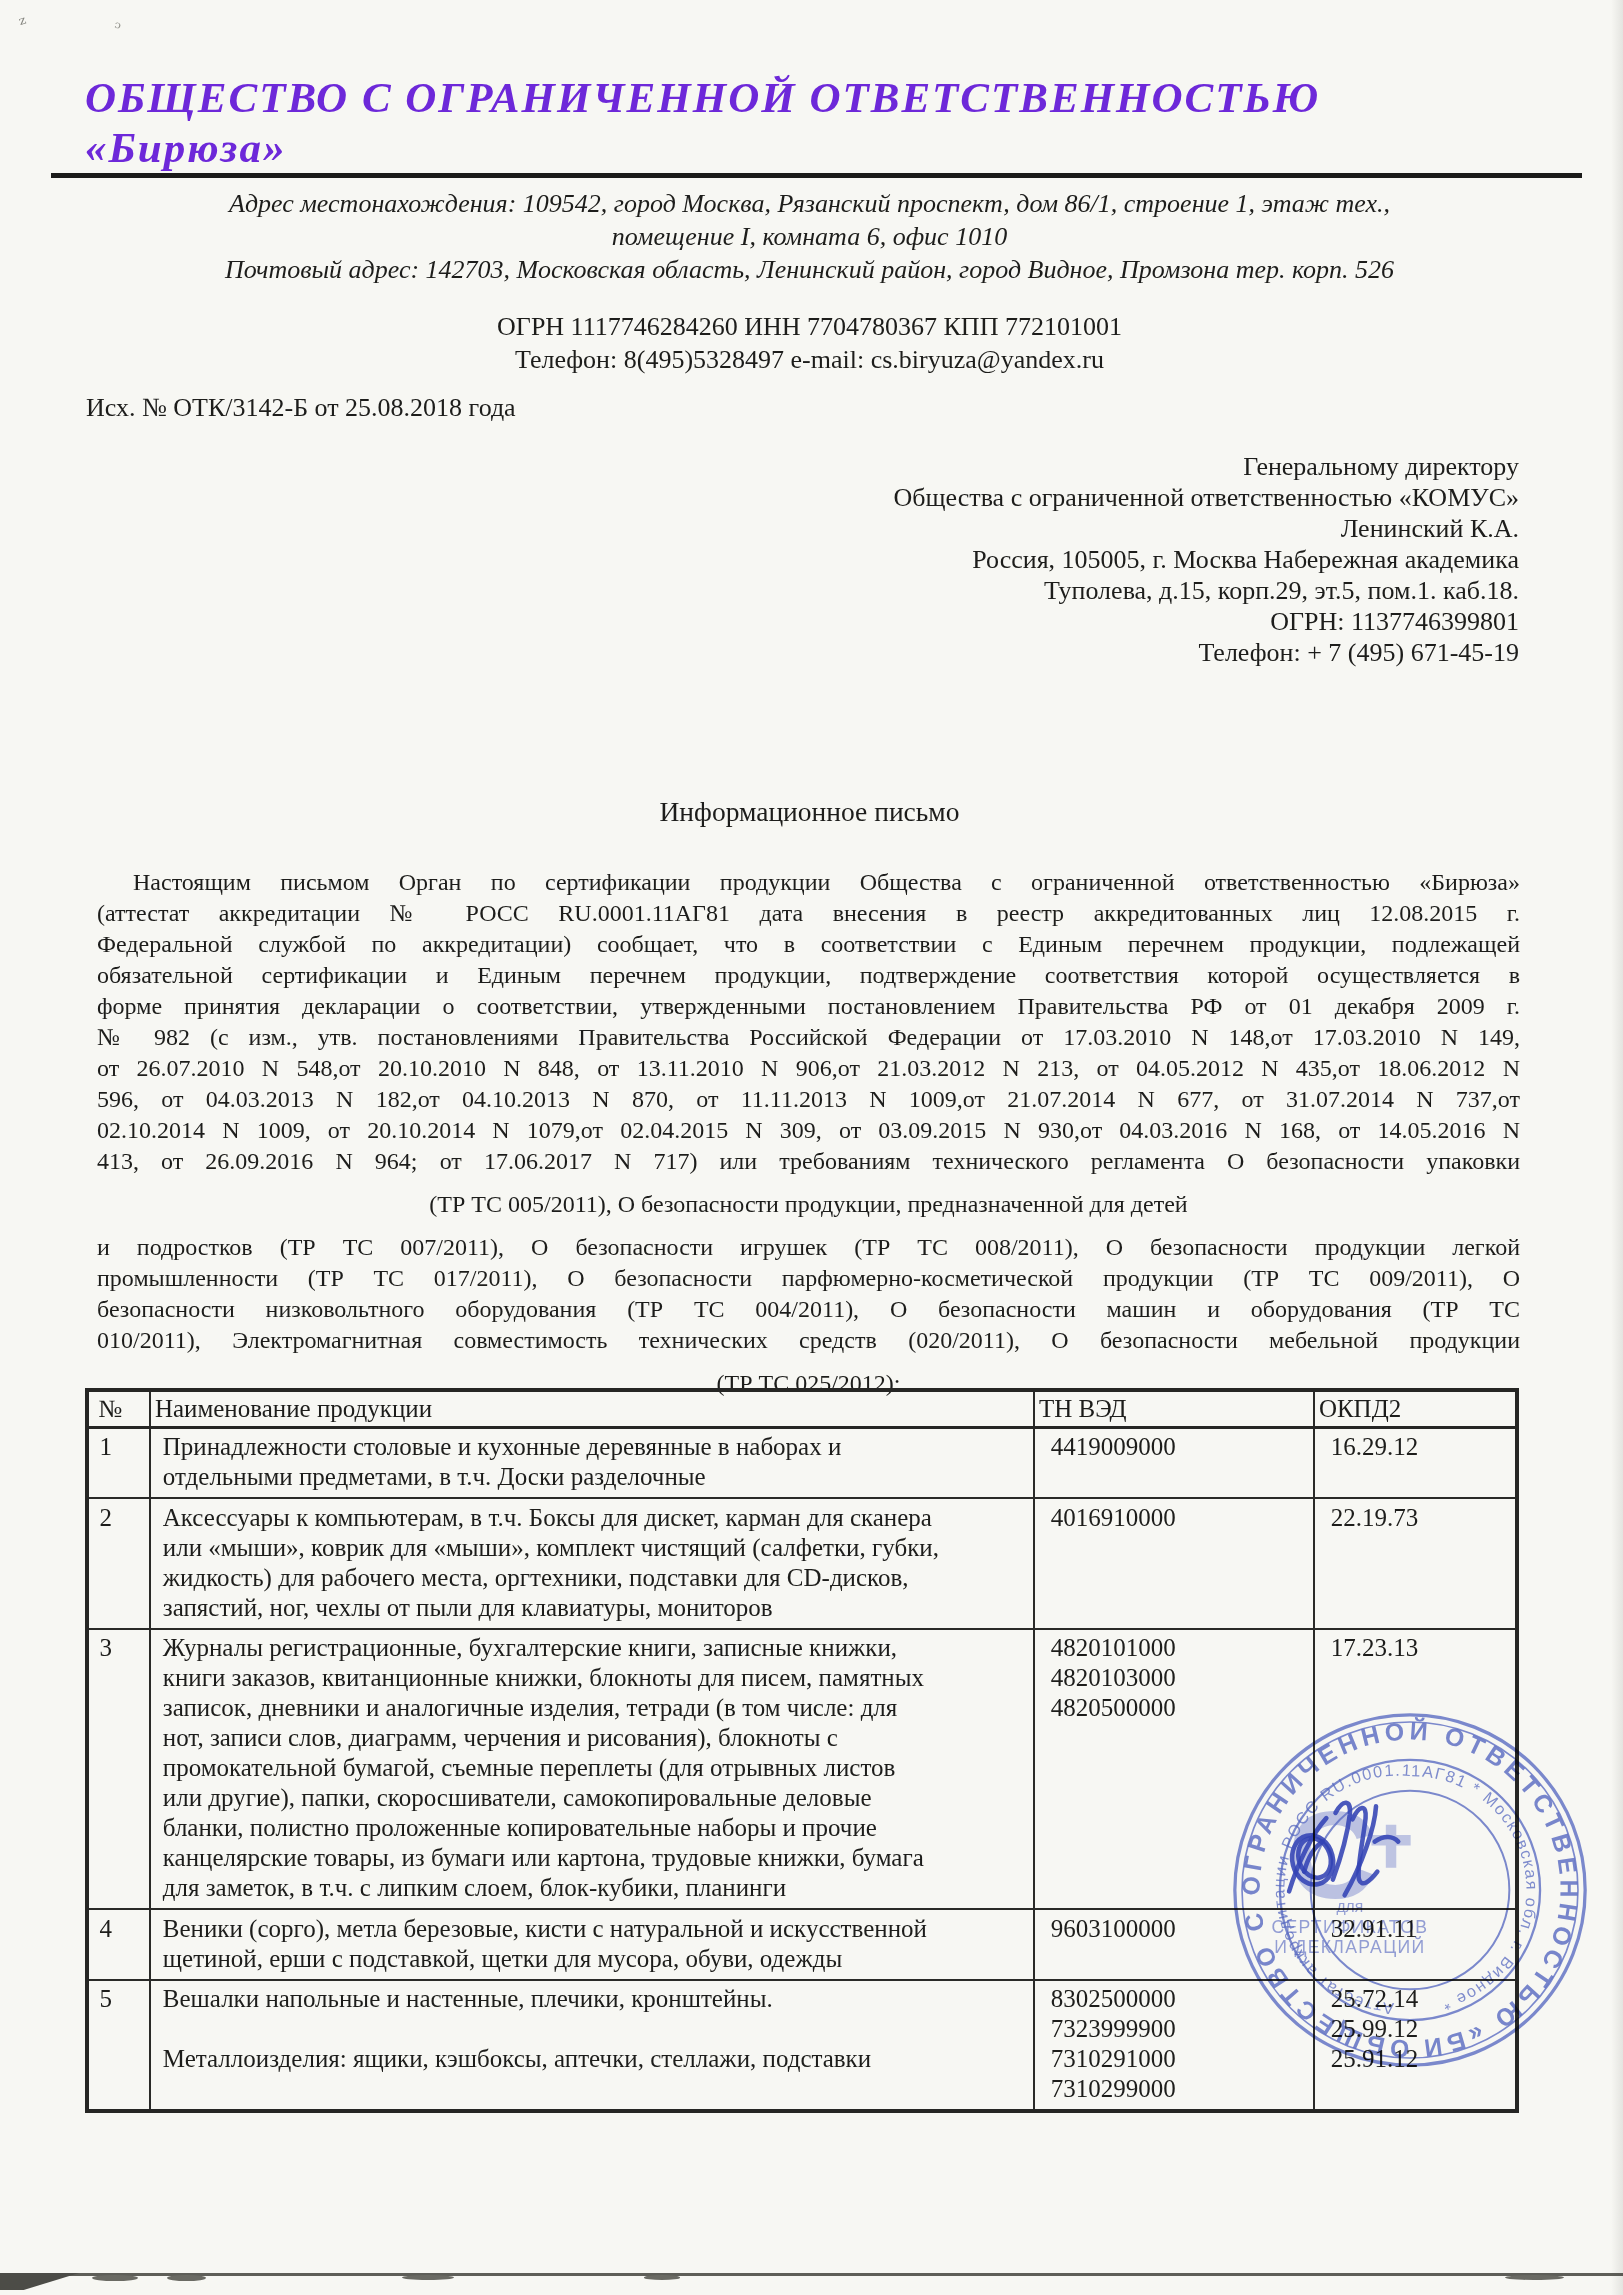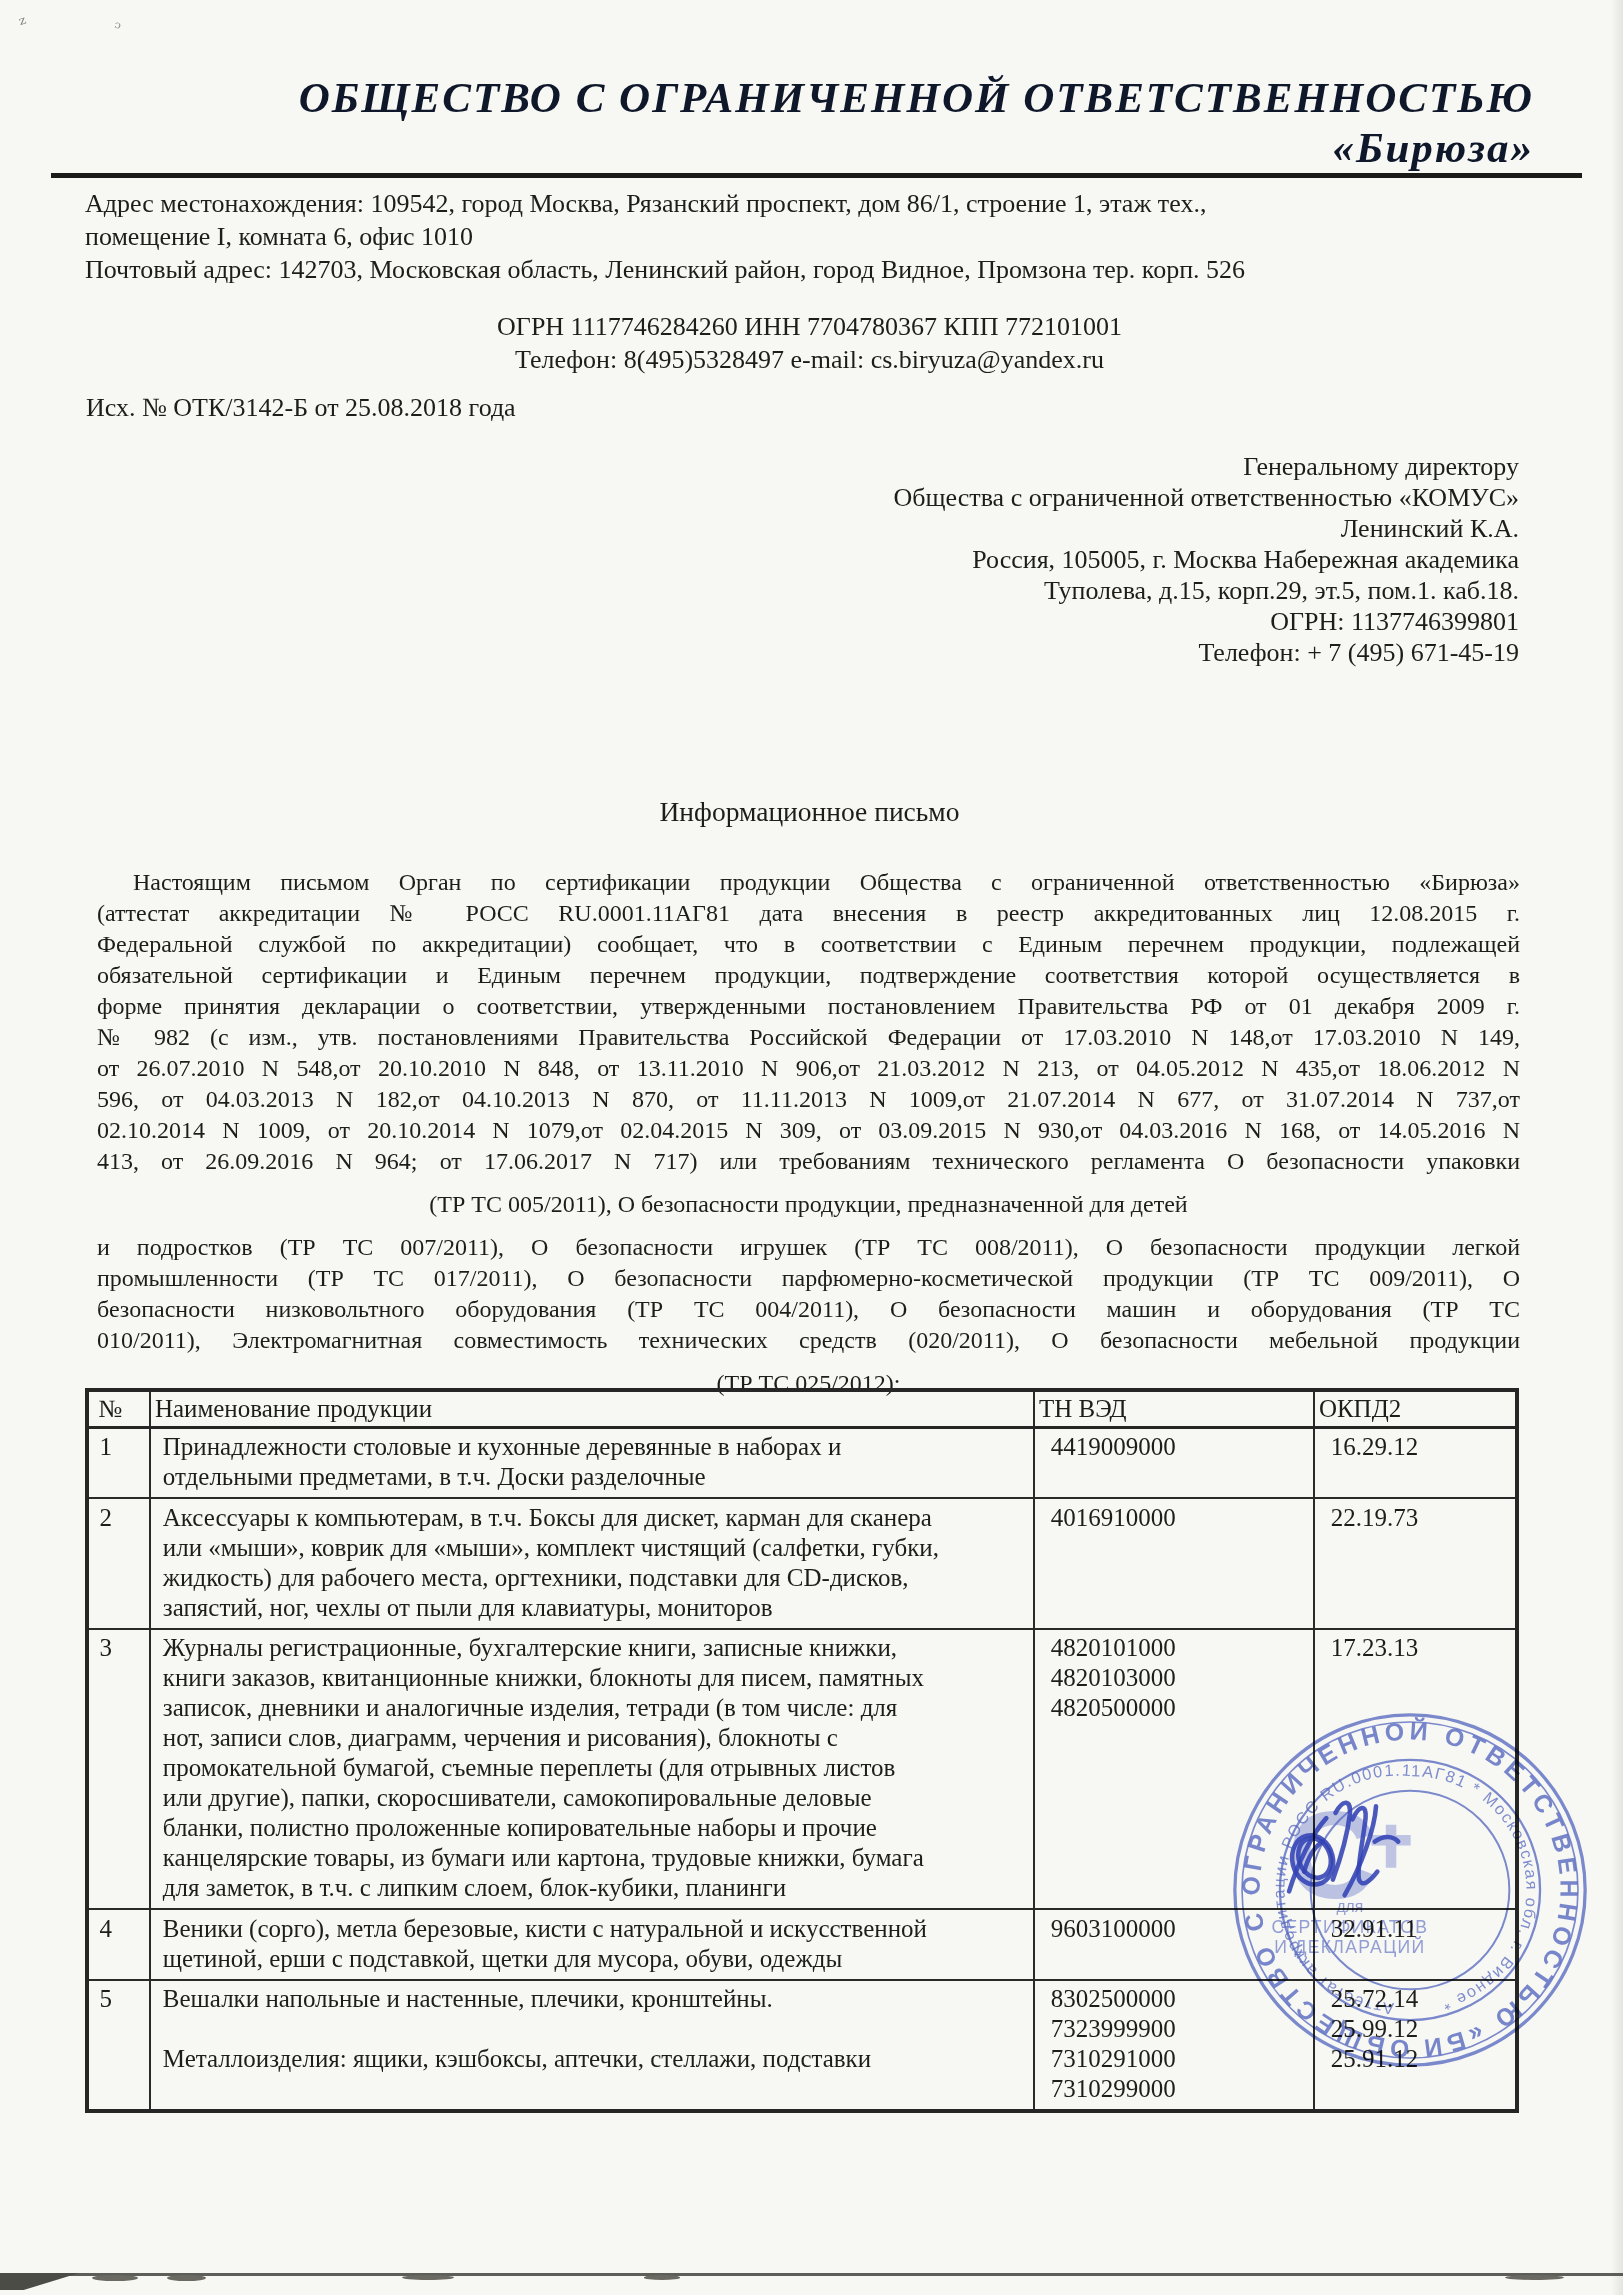--- a/index.html
+++ b/index.html
@@ -12,29 +12,29 @@
   }
   .abs { position:absolute; }
 
   
   .pencil-mark { color:#85857f; font-size:21px; font-family:"DejaVu Serif", serif; }
   .pm1 { left:19.6px; top:11.8px; transform:rotate(-18deg); }
   .pm2 { left:114px; top:17px; transform:rotate(12deg); font-size:18.3px; color:#93938c; }
 
   
   .company-head {
-    top:73px; left:85px; width:1449px; text-align:right;
+    top:73px; left:85px; width:1449px; text-align:left;
     font-weight:bold; font-style:italic;
     font-size:43px; line-height:50px; letter-spacing:2px;
-    color:#0f172a;
+    color:#6d28d9;
   }
   .head-rule { top:173px; left:51px; width:1531px; height:4.6px; background:#1b1b19; }
   .address-block {
-    top:187px; left:85px; width:1449px; 
-    font-size:26px; line-height:33px;
+    top:187px; left:85px; width:1449px; text-align:center;
+    font-size:26px; line-height:33px;font-style:italic;
   }
   .reg-block {
     top:310px; left:85px; width:1449px; text-align:center;
     font-size:26px; line-height:33px;
   }
   .outgoing { top:393px; left:86px; font-size:26px; }
 
   .recipient {
     top:451px; right:104px; text-align:right;
     font-size:26px; line-height:31px;

